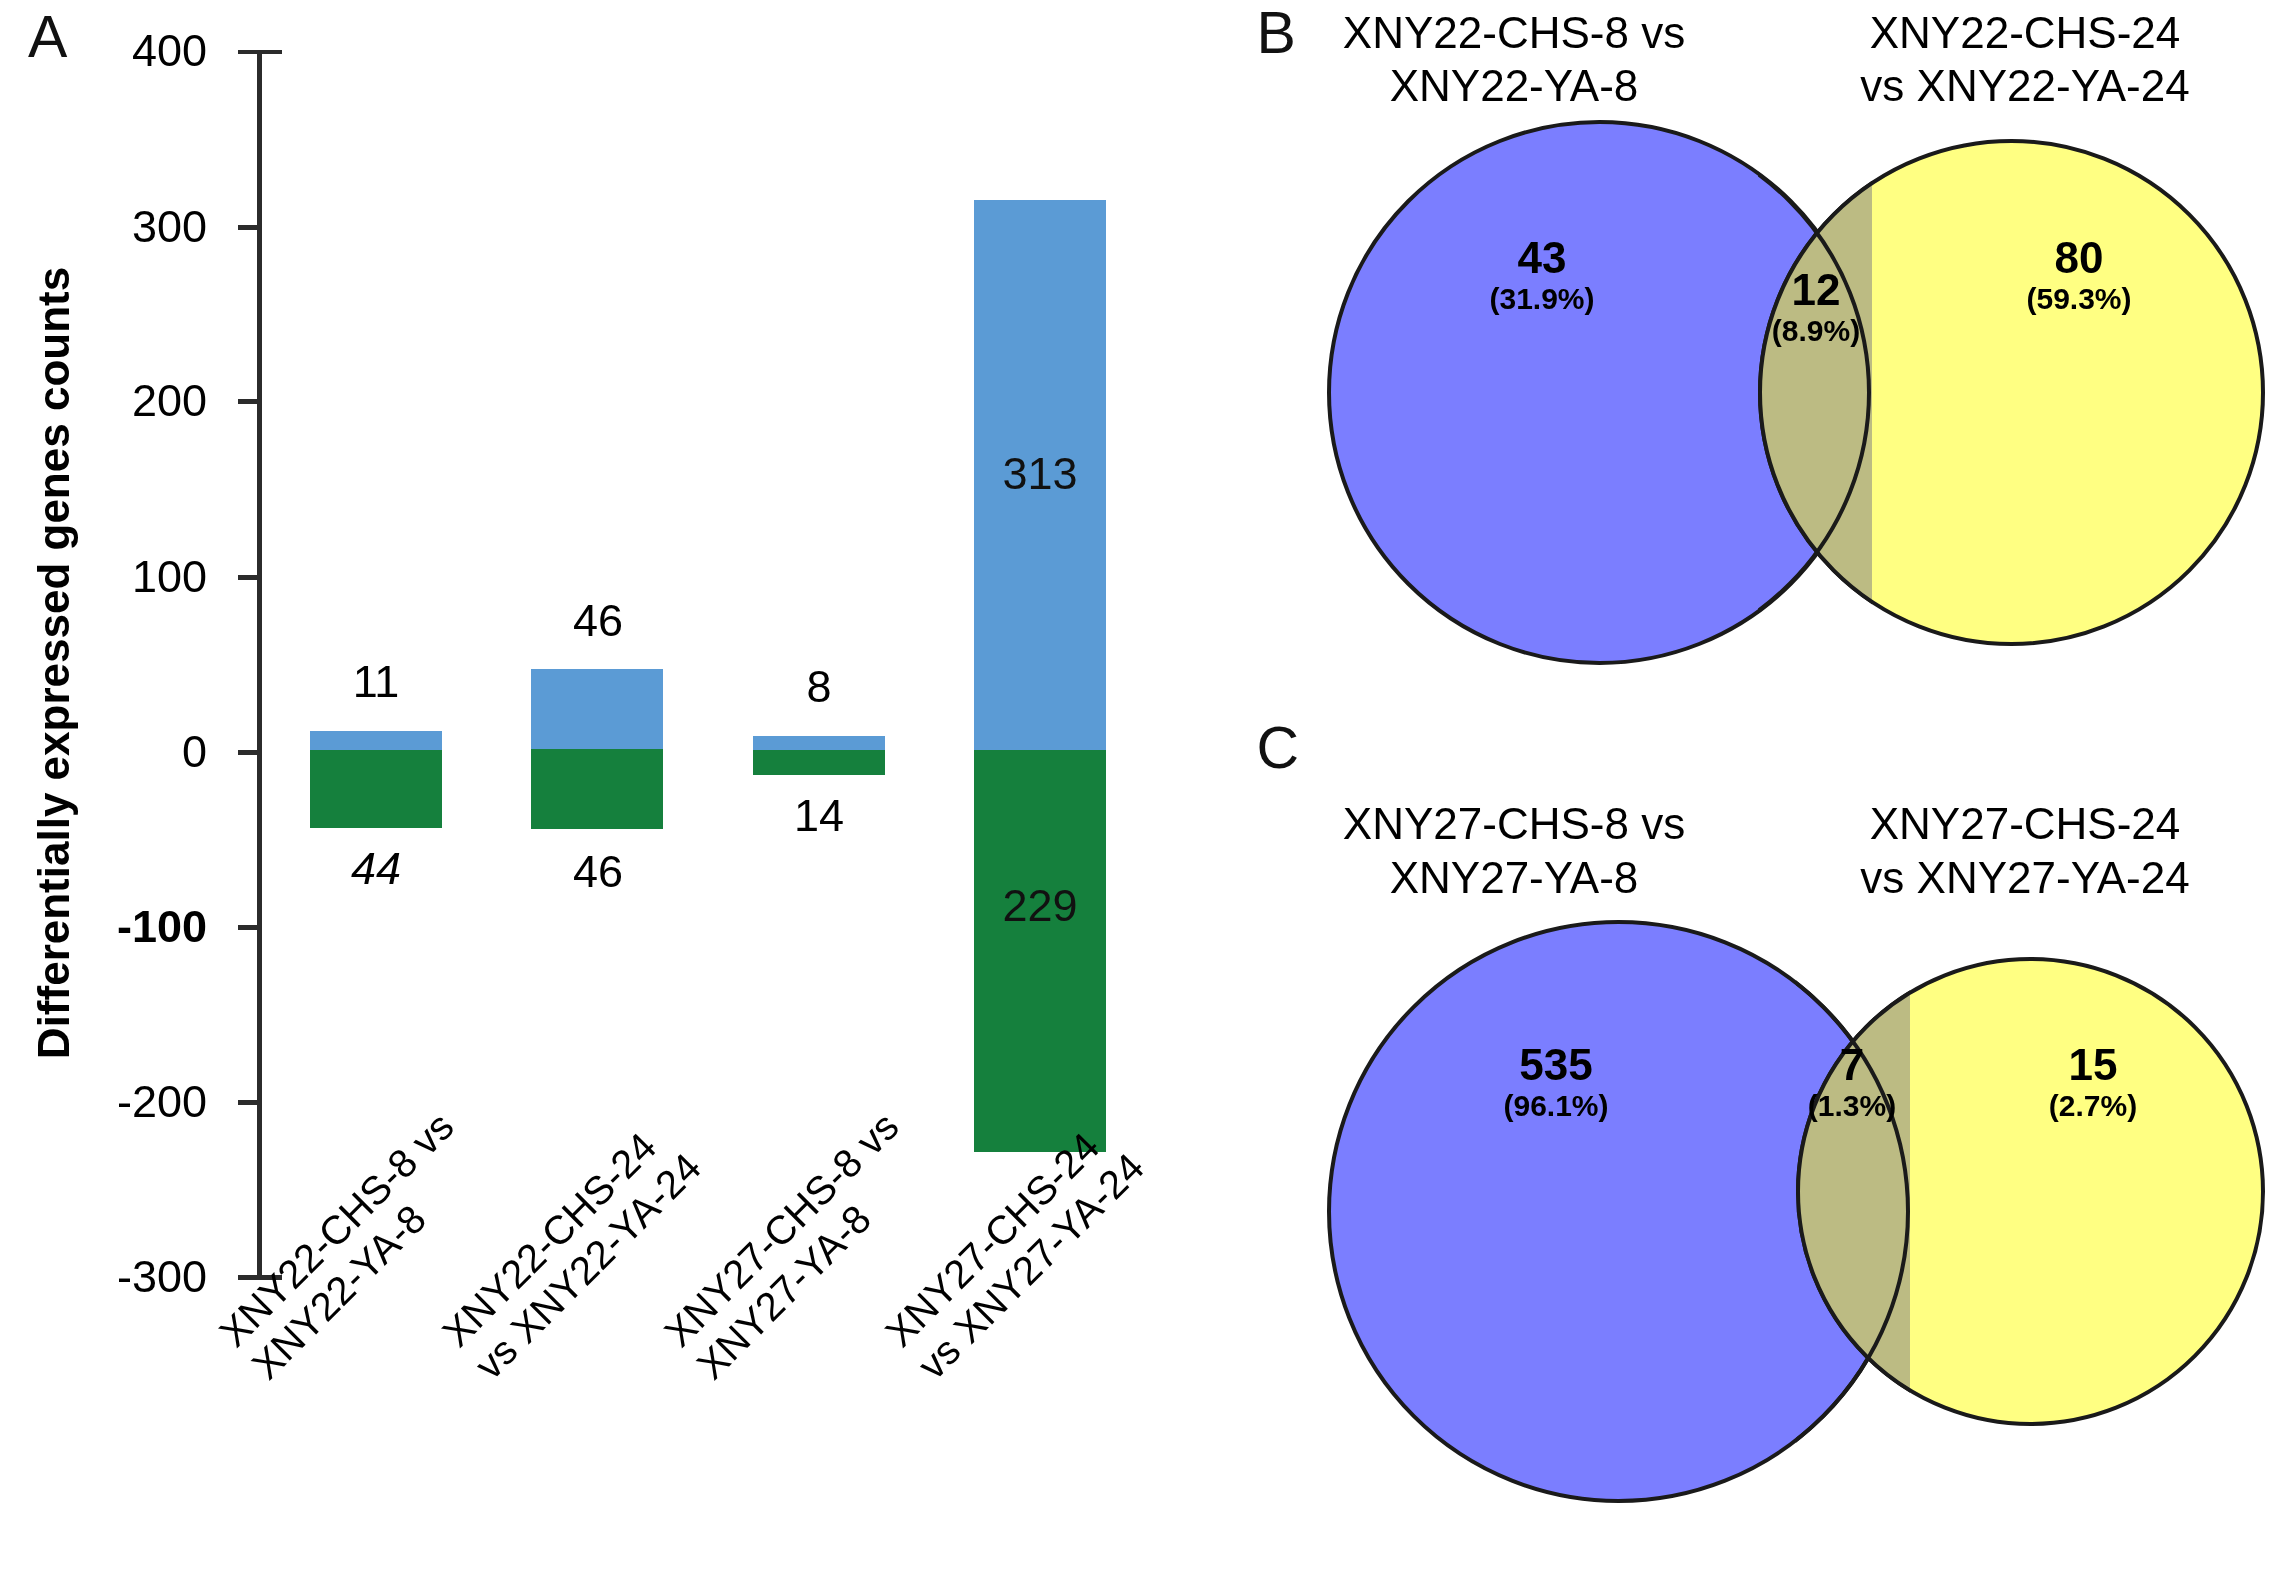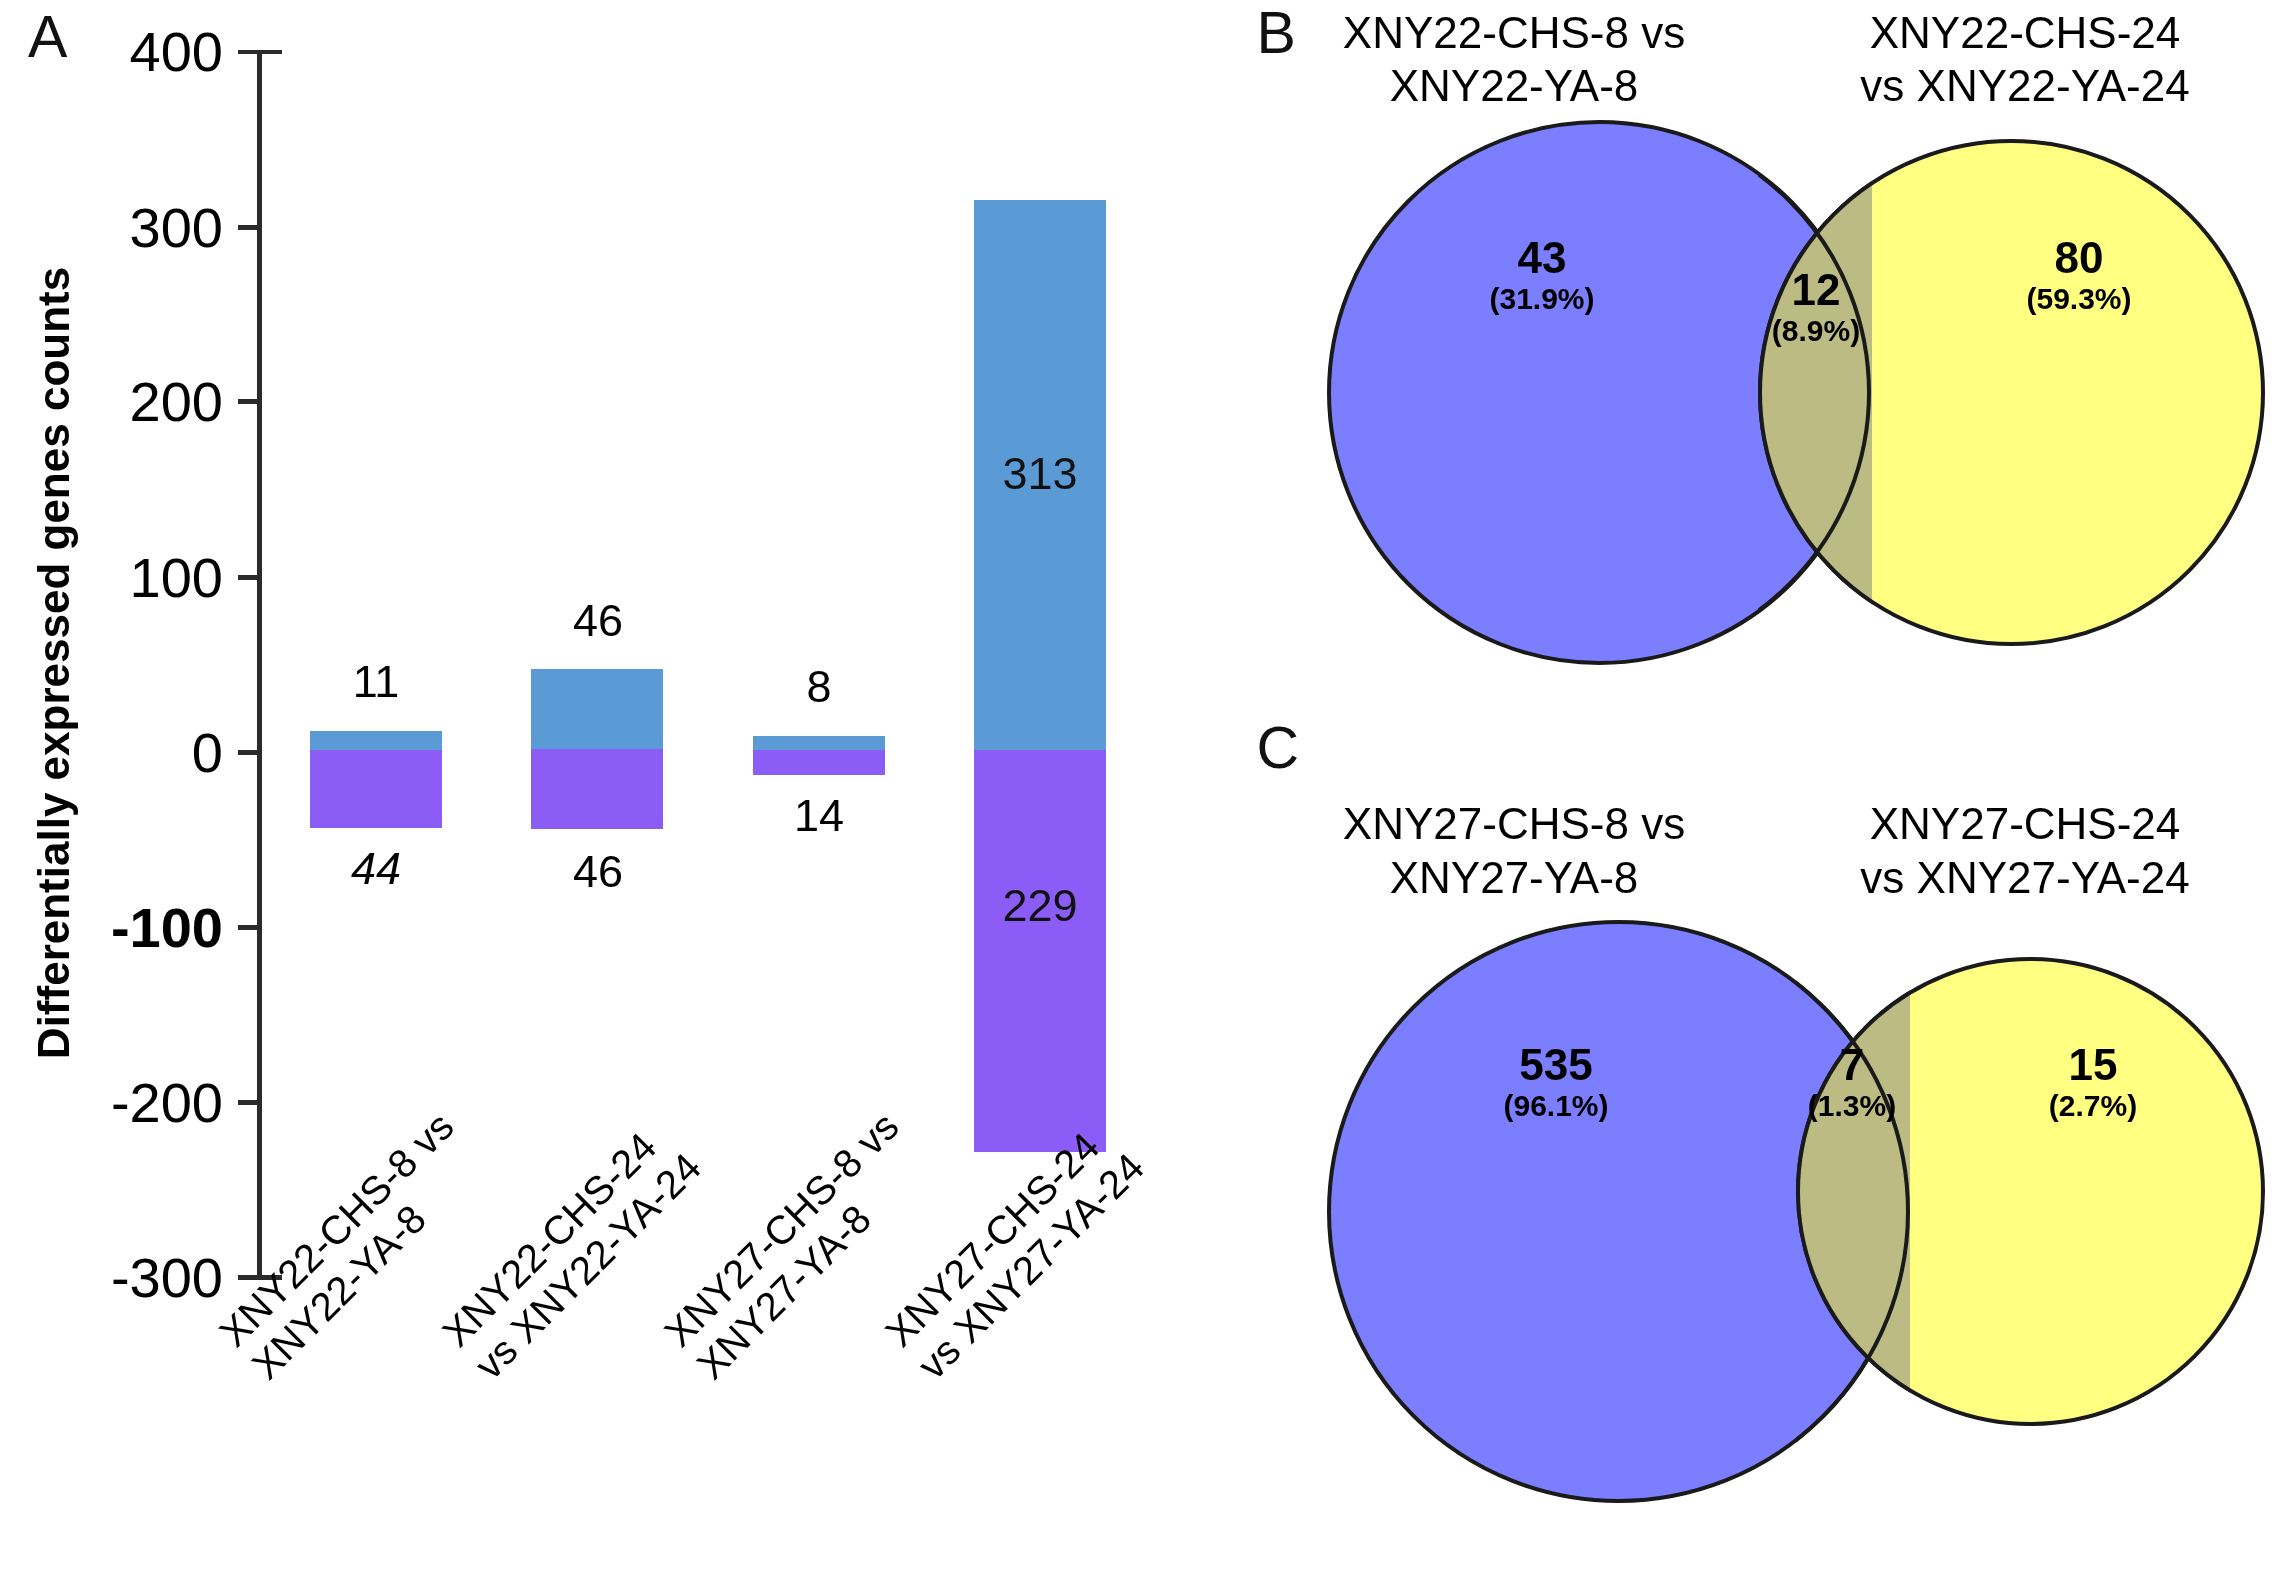--- a/index.html
+++ b/index.html
@@ -12,28 +12,28 @@
   #panel-a{position:absolute;left:0;top:0;width:1230px;height:1590px;}
   #a-ylabel{position:absolute;left:21px;top:284px;width:66px;height:757px;
             display:flex;align-items:center;justify-content:center;}
   #a-ylabel span{display:block;white-space:nowrap;font-size:44px;font-weight:bold;
                  transform:rotate(-90deg);transform-origin:center center;}
 
   
   #a-plot{position:absolute;left:257px;top:43px;width:916px;height:1244px;}
   #a-axis-line{position:absolute;left:0;top:6.6px;width:4.7px;height:1230px;background:#2b2b2b;}
   .a-tick{position:absolute;left:-19px;width:21px;height:4.7px;background:#2b2b2b;}
-  .a-ticklabel{position:absolute;right:100%;margin-right:15px;transform:translateY(-50%);
-               font-size:56px;white-space:nowrap;}
+  .a-ticklabel{position:absolute;right:100%;margin-right:31px;transform:translateY(-50%);
+               font-size:45px;white-space:nowrap;}
   .a-cap{position:absolute;left:0;width:24.6px;height:4.7px;background:#2b2b2b;}
 
   .a-bar{position:absolute;}
   .a-seg{position:absolute;left:0;width:100%;}
   .a-seg.up{background:#5B9BD5;}
-  .a-seg.down{background:#8b5cf6;}
+  .a-seg.down{background:#15803d;}
   .a-vallabel{position:absolute;font-size:45px;white-space:nowrap;transform:translateX(-50%);}
   .a-inlabel{position:absolute;left:50%;transform:translate(-50%,-50%);font-size:45px;color:#111;}
 
   .a-xlabel{position:absolute;font-size:40px;line-height:1.16;white-space:pre;
             transform-origin:left top;transform:rotate(-45deg);}
 
   #a-legend{position:absolute;left:350px;top:68px;}
   .lg-row{display:flex;align-items:center;margin-bottom:13.2px;}
   .lg-sw{width:36px;height:36px;margin-right:17px;flex:none;}
   .lg-tx{font-size:47px;white-space:nowrap;}

